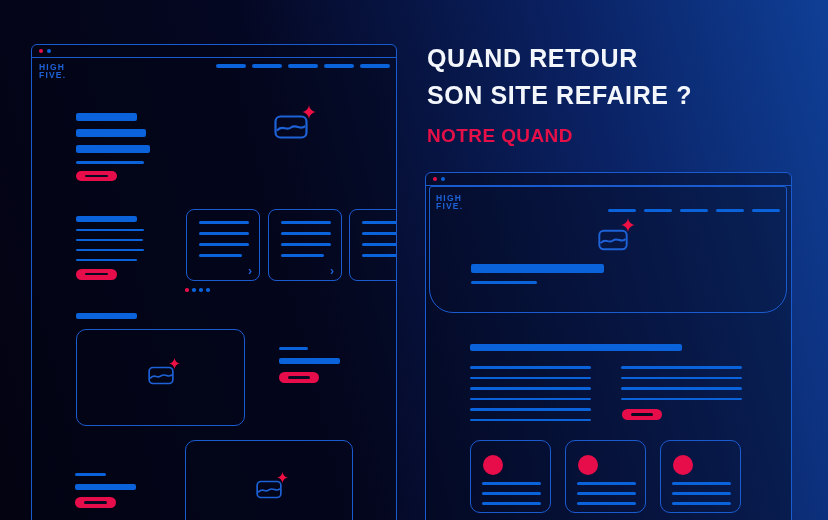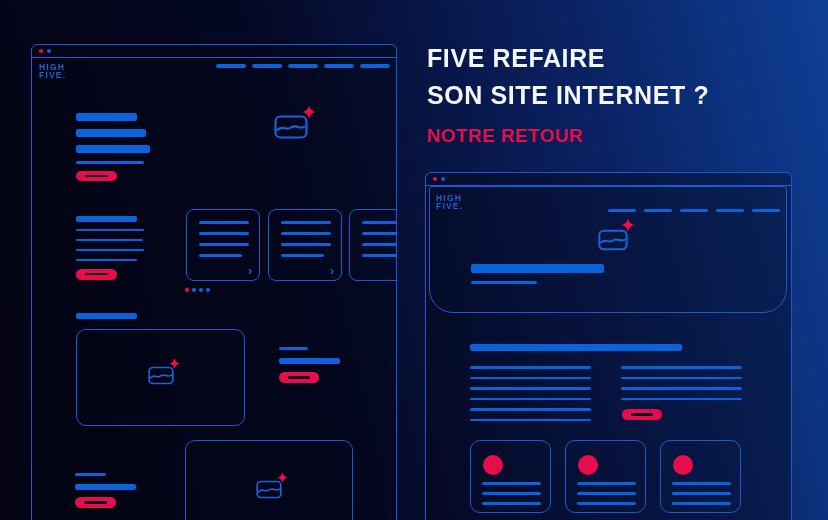--- a/index.html
+++ b/index.html
@@ -240,25 +240,25 @@
           </svg>
         <svg class="spark" style="top:-8px; right:-6px" width="11" height="11" viewBox="0 0 24 24">
             <use href="#sparkpath" fill="#ee0f44"></use>
           </svg>
       </div>
     </div>
   </div>
 
   <div class="headline">
     <h1>
-      <span>FIVE REFAIRE</span><br>
-      <span>SON SITE INTERNET ?</span>
+      <span>QUAND RETOUR</span><br>
+      <span>SON SITE REFAIRE ?</span>
     </h1>
     <h2>
-      <span>NOTRE RETOUR</span><br>
+      <span>NOTRE QUAND</span><br>
     </h2>
   </div>
 
   <div class="win" id="rw">
     <div class="titlebar">
       <span class="wdot r"></span>
       <span class="wdot b"></span>
     </div>
 
     <div class="rw-hero">

